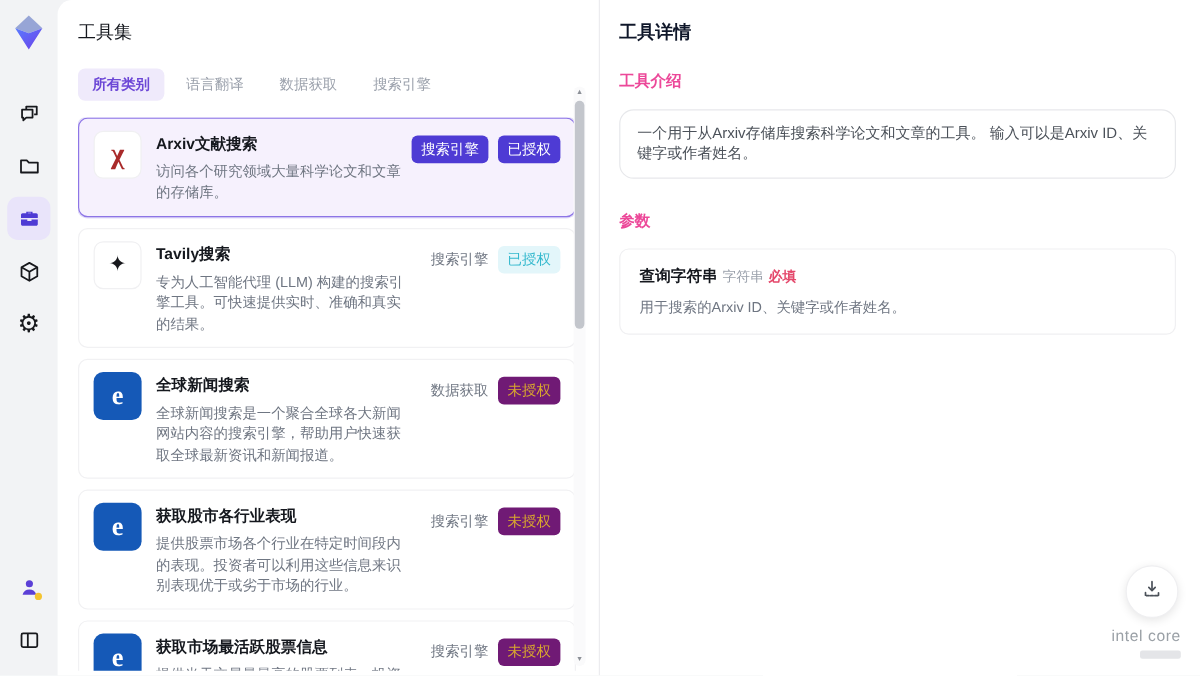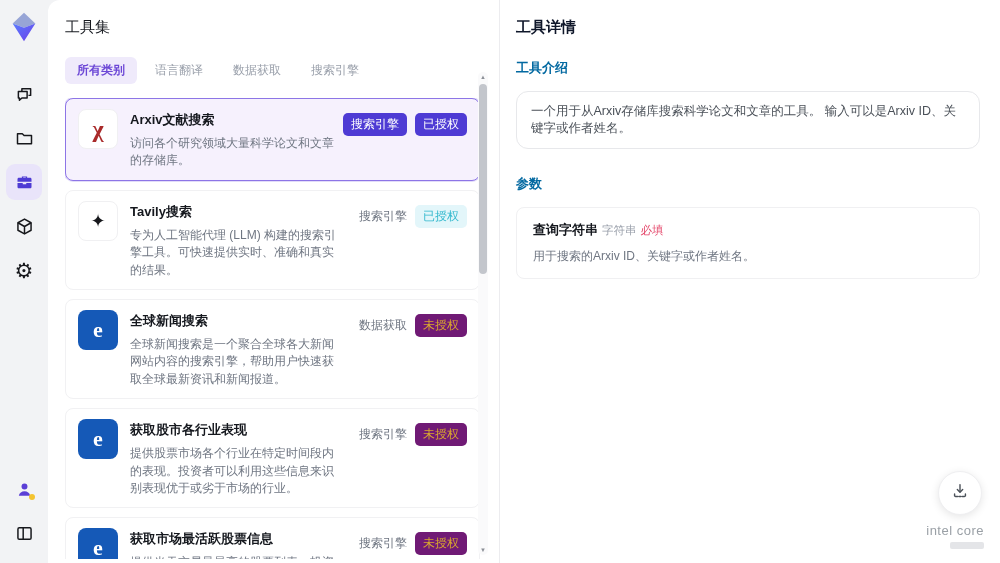--- a/index.html
+++ b/index.html
@@ -48,27 +48,27 @@
   
   .scrollbar { position:absolute; top:72px; bottom:8px; right:11px; width:10px; background:#FAFAFB; border-radius:5px; }
   .sb-arrow { position:absolute; left:0; width:10px; height:10px; font-size:6px; color:#8C9097; text-align:center; line-height:10px; cursor:pointer; }
   .sb-arrow.up { top:0; }
   .sb-arrow.down { bottom:0; }
   .sb-thumb { position:absolute; top:12px; left:1px; width:8px; height:190px; border-radius:4px; background:#C3C6CC; cursor:grab; }
 
   
   .detail-panel { flex:1; padding:18px 20px 0 16px; }
   .detail-title { font-size:15px; font-weight:bold; color:#0f172a; margin-bottom:22px; }
-  .section-heading { font-size:13px; font-weight:bold; color:#0369a1; margin-bottom:14px; }
+  .section-heading { font-size:13px; font-weight:bold; color:#ec4899; margin-bottom:14px; }
   .intro-box { border:1px solid #E7E8EB; border-radius:12px; padding:11px 14px; font-size:12.5px; color:#4B5159; margin-bottom:26px; background:#FFFFFF; }
   .param-card { border:1px solid #F0F0F2; border-radius:8px; padding:13px 16px; background:#FFFFFF; }
   .param-head { display:flex; align-items:baseline; gap:4px; margin-bottom:9px; }
   .param-name { font-size:13px; font-weight:bold; color:#15181E; }
   .param-type { font-size:11.5px; color:#9AA0AB; }
-  .param-required { font-size:11.5px; color:#E4486B; }
+  .param-required { font-size:11.5px; color:#E4486B;font-weight:bold; }
   .param-desc { font-size:12px; color:#6F7682; }
 
   
   .download-btn { position:absolute; right:18px; bottom:48px; width:44px; height:44px; border-radius:50%; background:#FFFFFF; border:1px solid #EFEFF1; box-shadow:0 2px 8px rgba(0,0,0,.10); display:flex; align-items:center; justify-content:center; cursor:pointer; }
   .brand { position:absolute; right:16px; bottom:14px; text-align:right; color:#9AA0A6; }
   .brand .brand-text { font-size:13px; letter-spacing:.5px; }
   .brand .brand-bar { display:block; margin:3px 0 0 auto; width:34px; height:7px; border-radius:2px; background:#E4E5E8; }
 </style>
 </head>
 <body>

